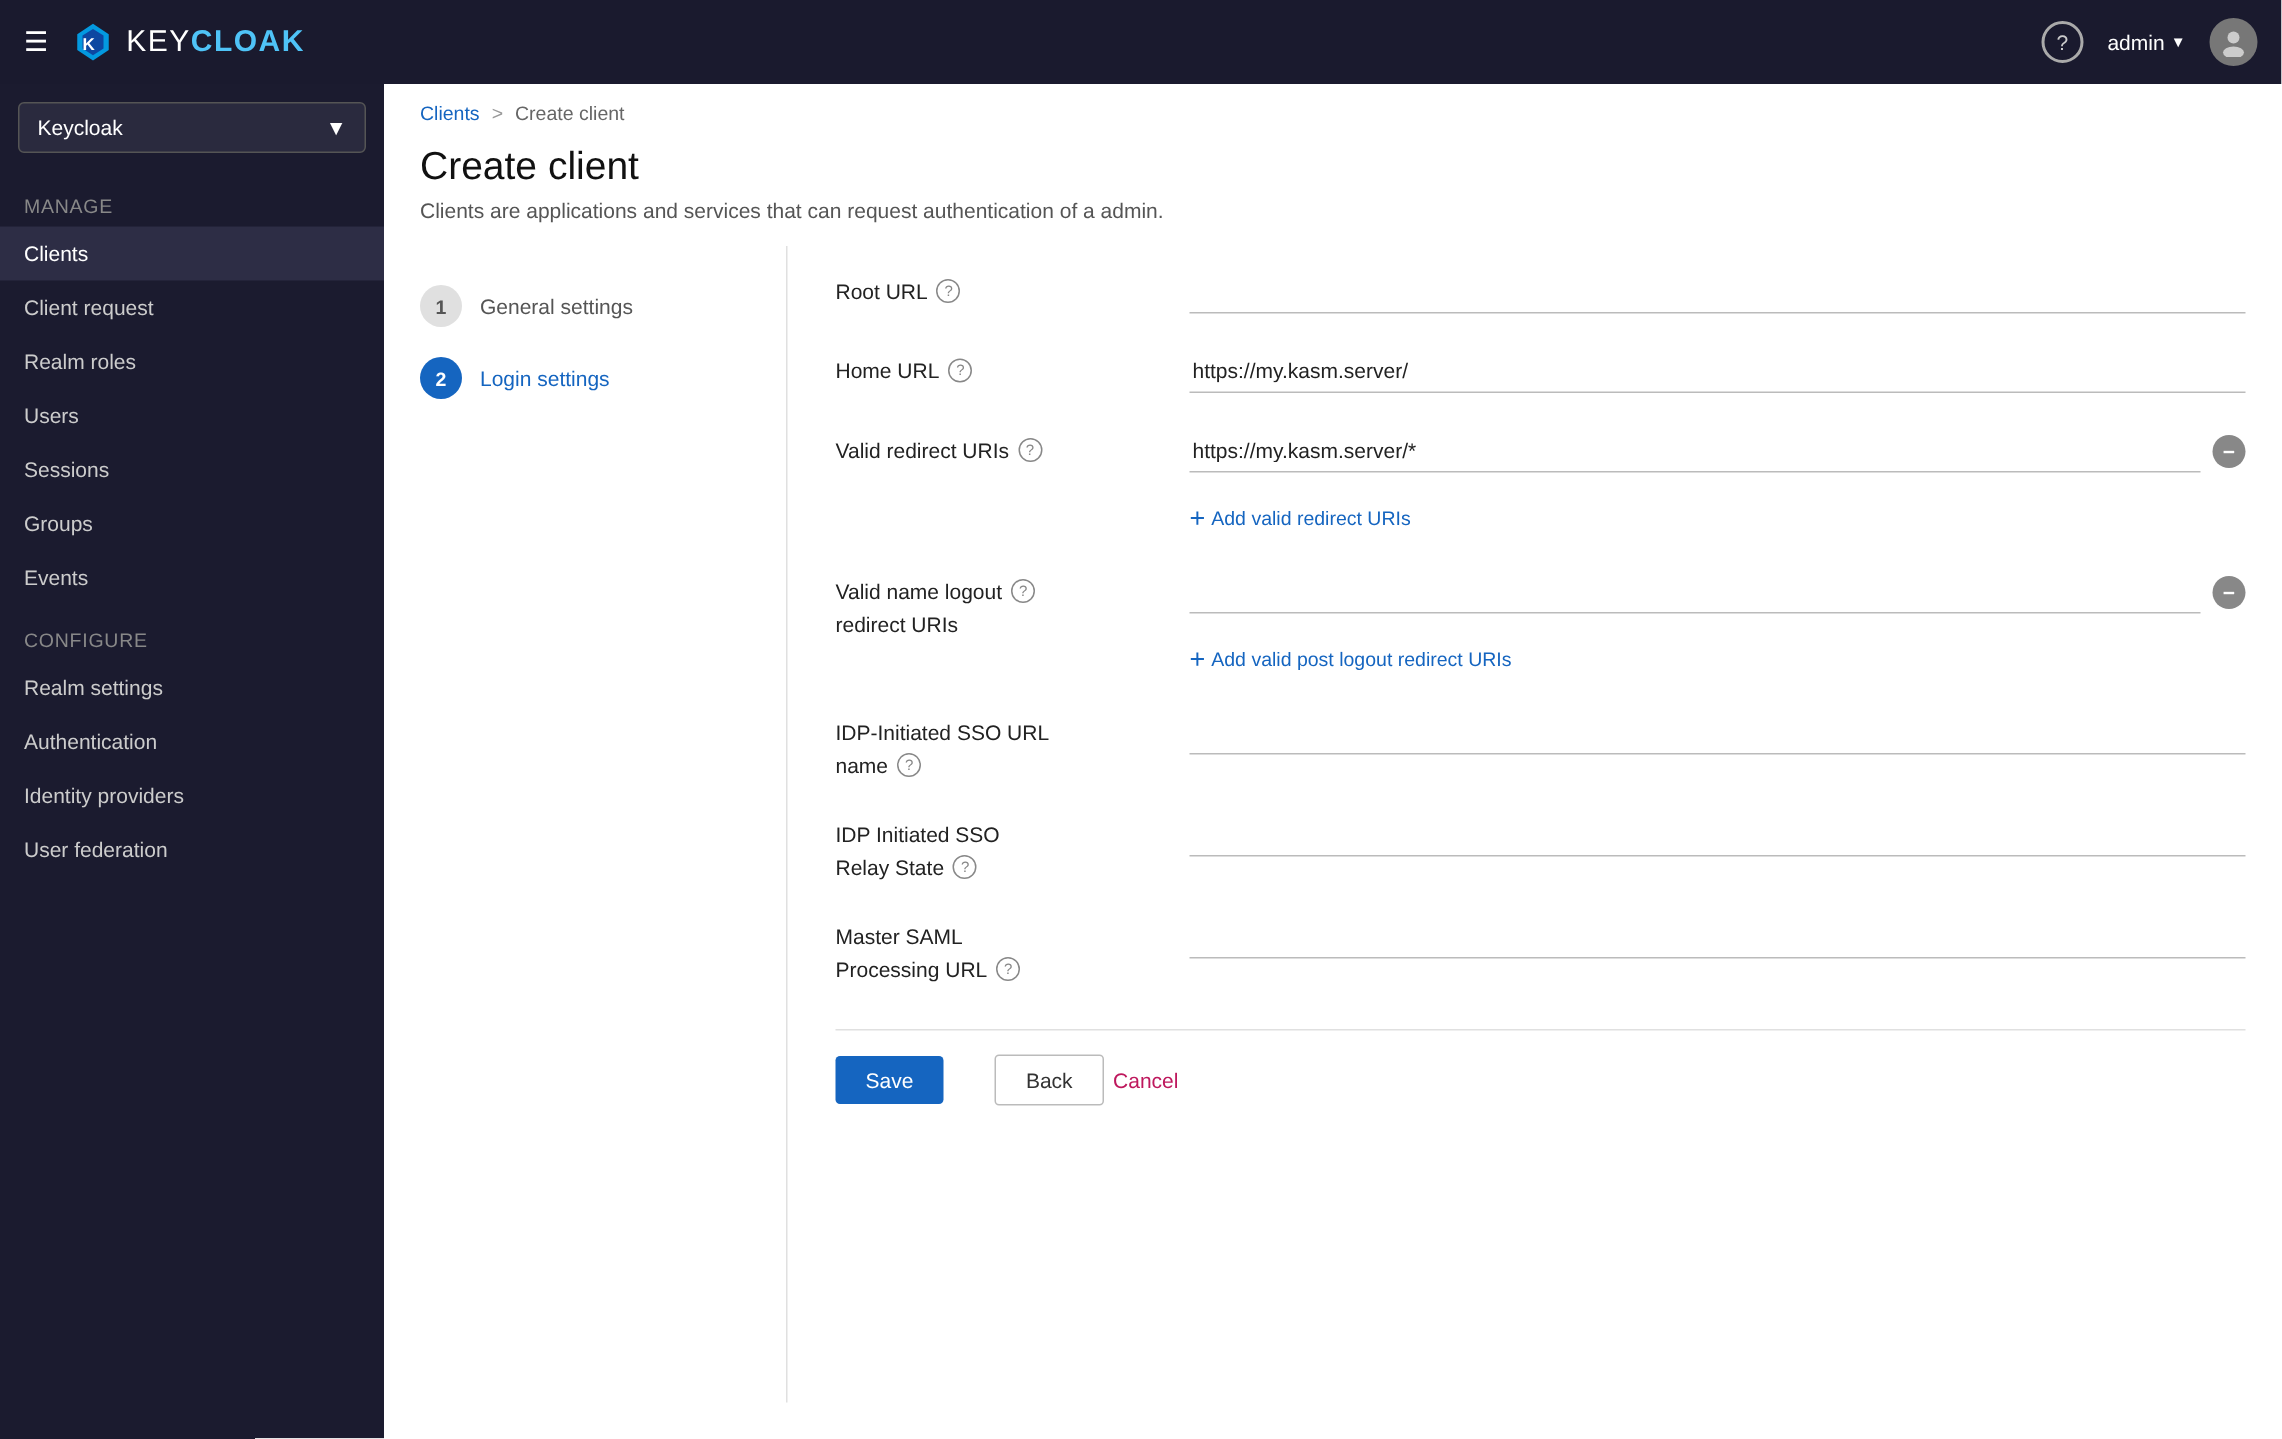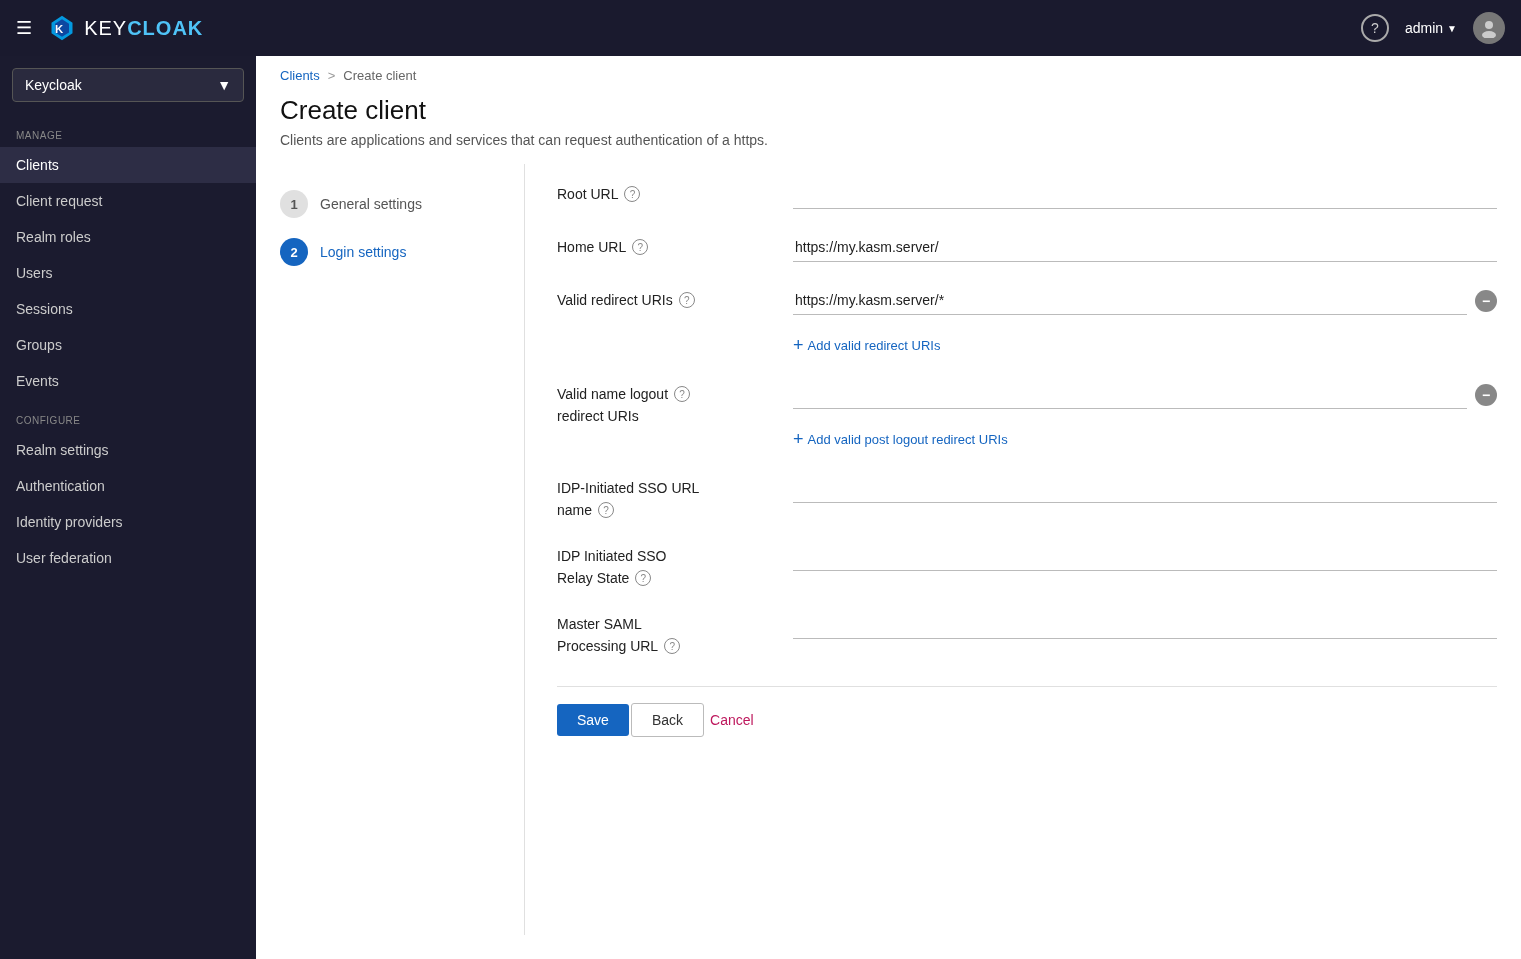--- a/index.html
+++ b/index.html
@@ -44,21 +44,21 @@
       padding: 8px 12px;
       color: #fff;
       display: flex;
       align-items: center;
       justify-content: space-between;
       cursor: pointer;
       font-size: 14px;
     }
     .sidebar-section-label {
       padding: 16px 16px 6px;
-      font-size: 10px;
+      font-size: 13px;
       color: #888;
       text-transform: uppercase;
       letter-spacing: 0.5px;
     }
     .sidebar-item {
       padding: 10px 16px;
       font-size: 14px;
       cursor: pointer;
       color: #ccc;
       display: flex;
@@ -235,20 +235,21 @@
       cursor: pointer;
     }
     .btn-back {
       background: #fff;
       color: #333;
       border: 1px solid #bbb;
       padding: 8px 20px;
       font-size: 14px;
       border-radius: 3px;
       cursor: pointer;
+      margin-left: 32px;
     }
     .btn-cancel {
       background: none;
       color: #be185d;
       border: none;
       padding: 8px 4px;
       font-size: 14px;
       cursor: pointer;
     }
 
@@ -340,21 +341,21 @@
   <div class="main">
 
     <div class="breadcrumb">
       <a>Clients</a>
       <span class="breadcrumb-sep">&gt;</span>
       <span>Create client</span>
     </div>
 
     <div class="page-header">
       <h1 class="page-title">Create client</h1>
-      <p class="page-desc">Clients are applications and services that can request authentication of a https.</p>
+      <p class="page-desc">Clients are applications and services that can request authentication of a admin.</p>
     </div>
 
     <div class="content-area">
 
       <div class="steps-panel">
         <div class="step-item">
           <div class="step-circle inactive">
             <span>1</span>
           </div>
           <span class="step-label inactive">General settings</span>

